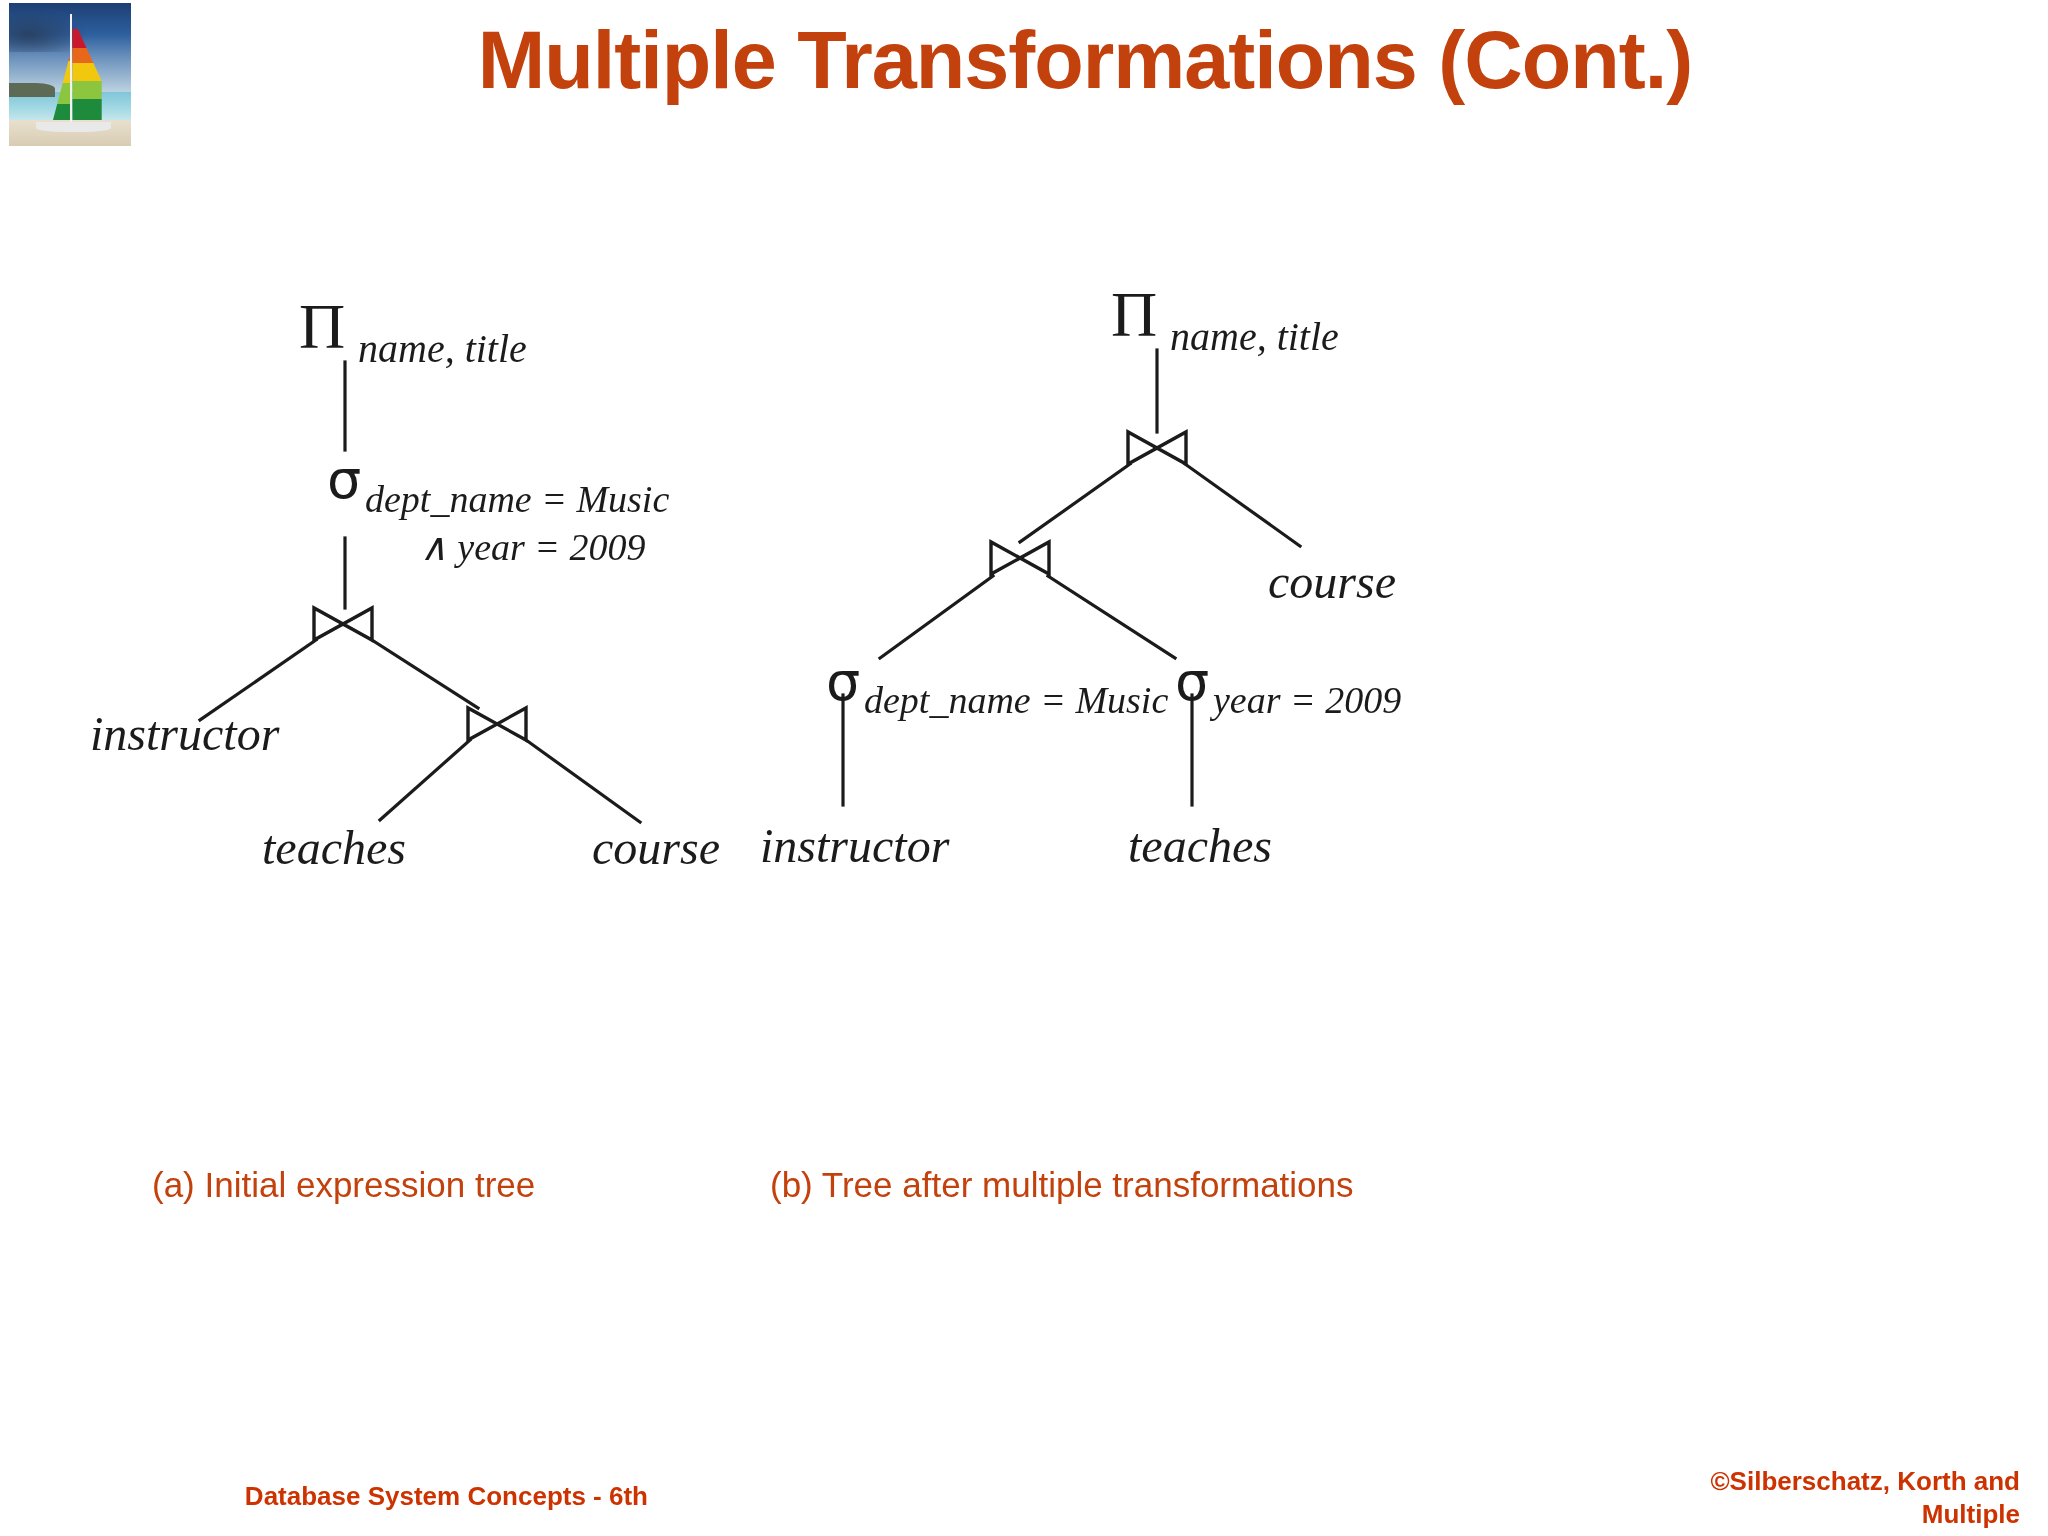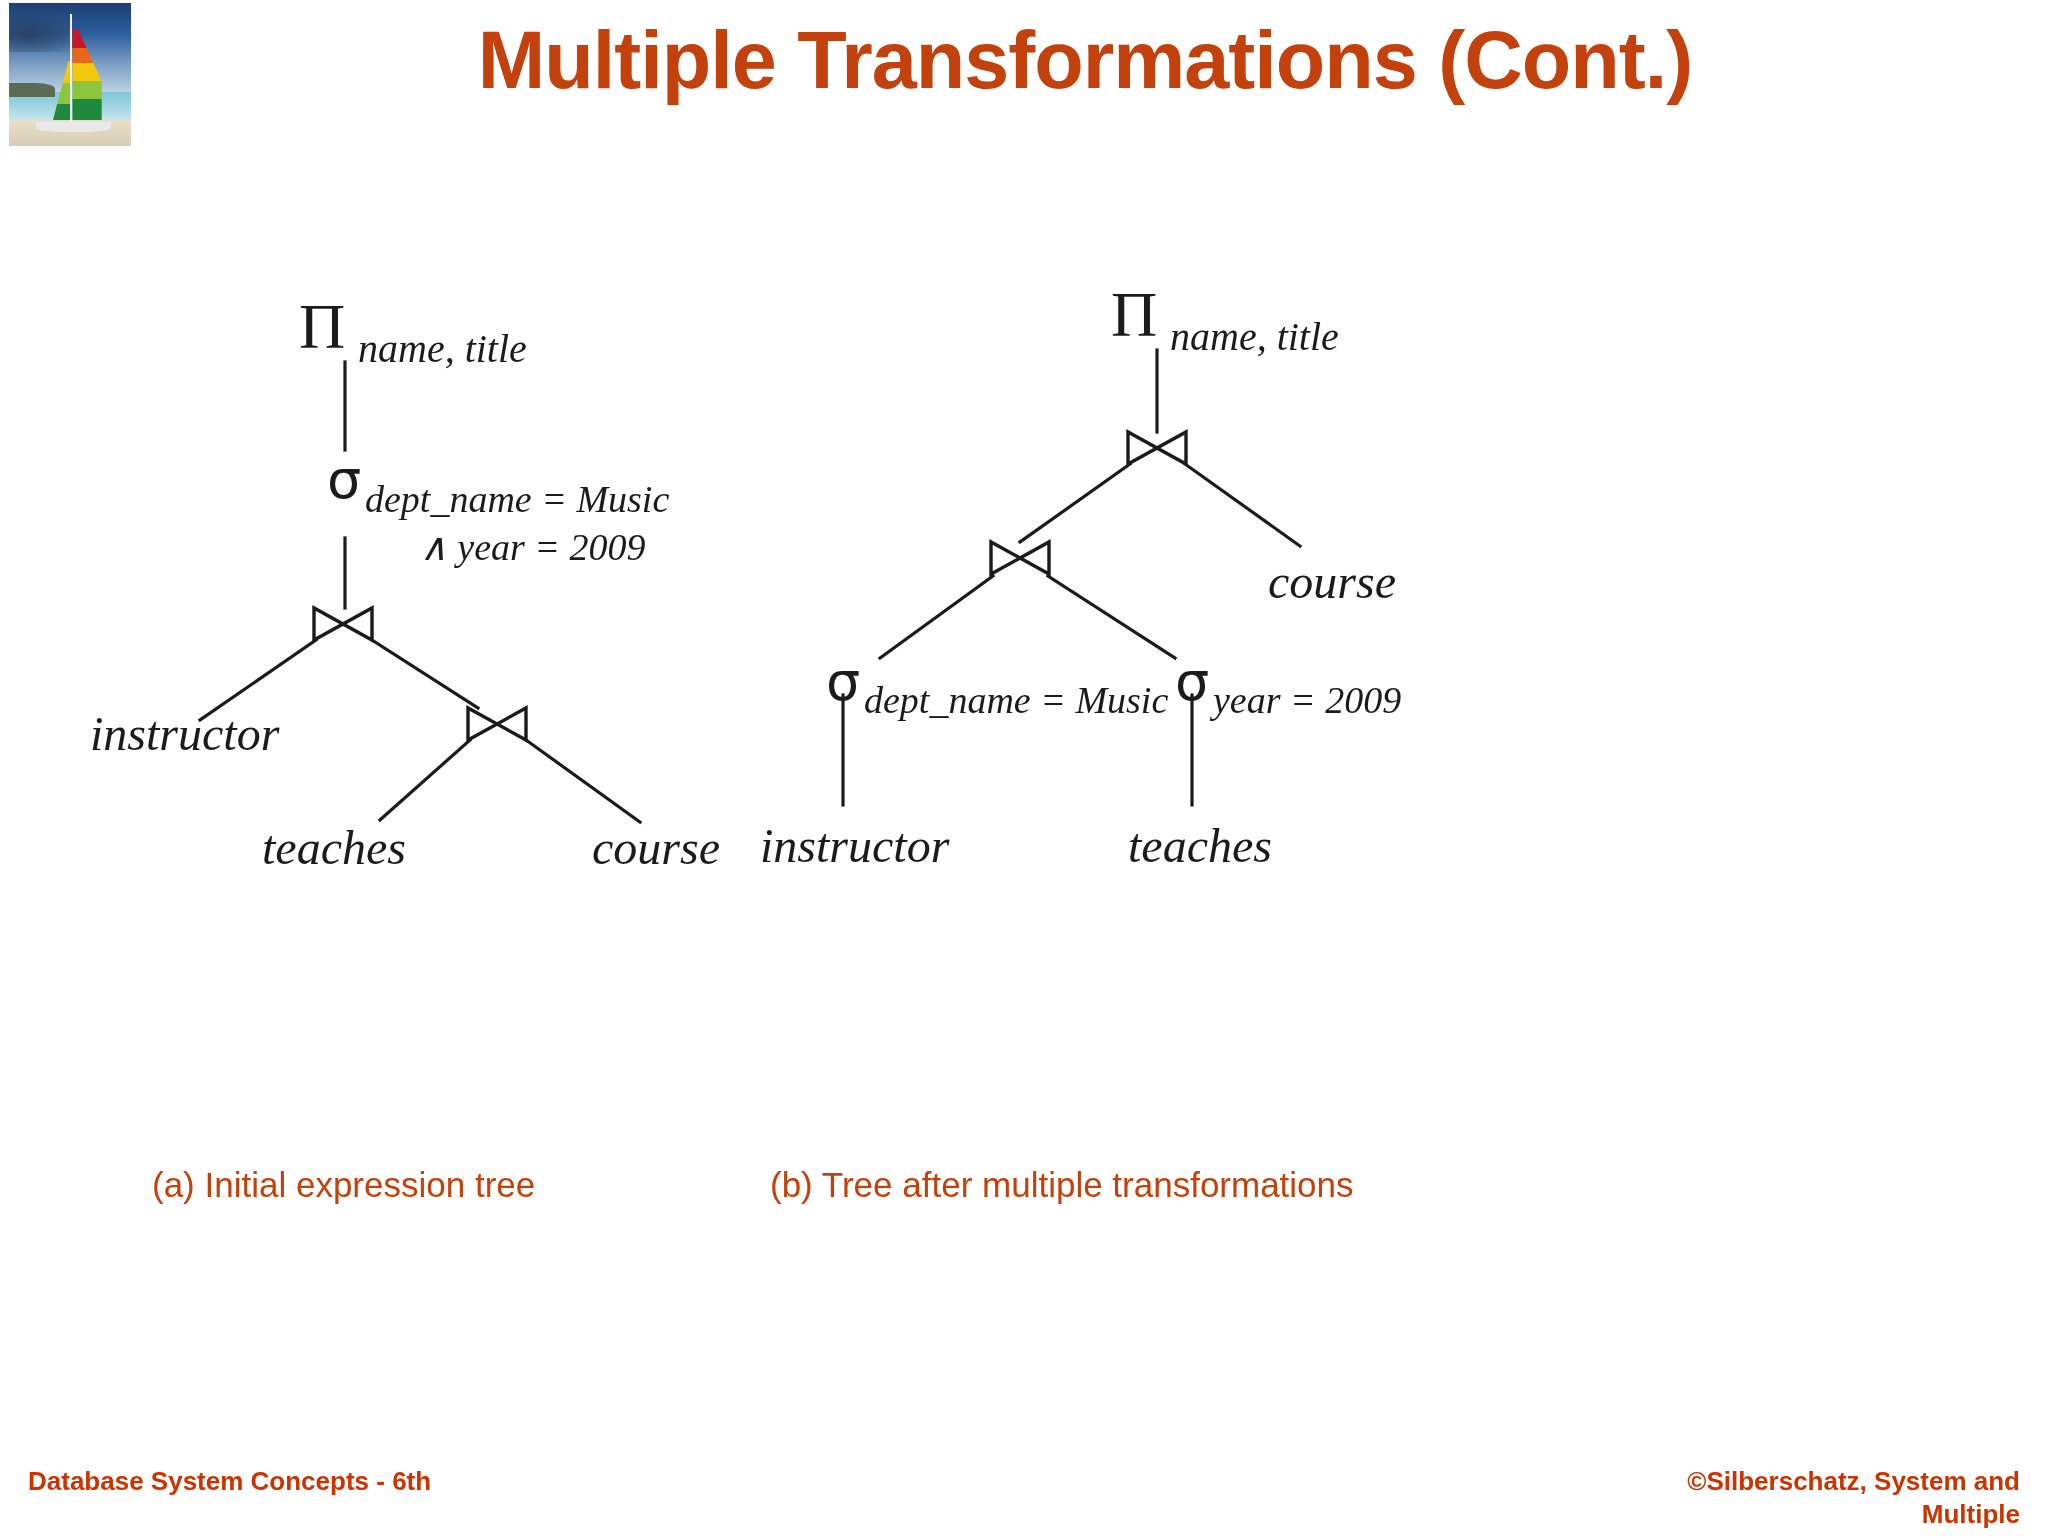--- a/index.html
+++ b/index.html
@@ -124,21 +124,21 @@
     height: 71px;
   }
   .foot {
     position: absolute;
     color: #CC3300;
     font-family: "Liberation Sans", sans-serif;
     font-weight: bold;
     font-size: 26px;
     line-height: 1.25;
   }
-  #foot-left  { left: 28px;  top: 0px;  width: 620px; text-align: left; }
+  #foot-left  { left: 28px;  top: 15px;  width: 620px; text-align: right; }
   #foot-mid   { left: 700px; top: 0px;  width: 648px; text-align: center; }
   #foot-right { left: 1360px;top: 0px;  width: 660px; text-align: right; }
   .foot .l2 { display: block; }
 </style>
 </head>
 <body>
 
 <div id="logo">
   <div class="sky"></div>
   <div class="clouds"></div>
@@ -237,16 +237,16 @@
 </div>
 
 <div class="caption" id="caption-a">(a) Initial expression tree</div>
 <div class="caption" id="caption-b">(b) Tree after multiple transformations</div>
 
 <div id="footer">
   <div class="foot" id="foot-left">
     <span>Database System Concepts - 6th</span>
   </div>
   <div class="foot" id="foot-right">
-    <span>©Silberschatz, System and</span>
+    <span>©Silberschatz, Korth and</span>
     <span class="l2">Multiple</span>
   </div>
 </div>
 
 </body></html>

